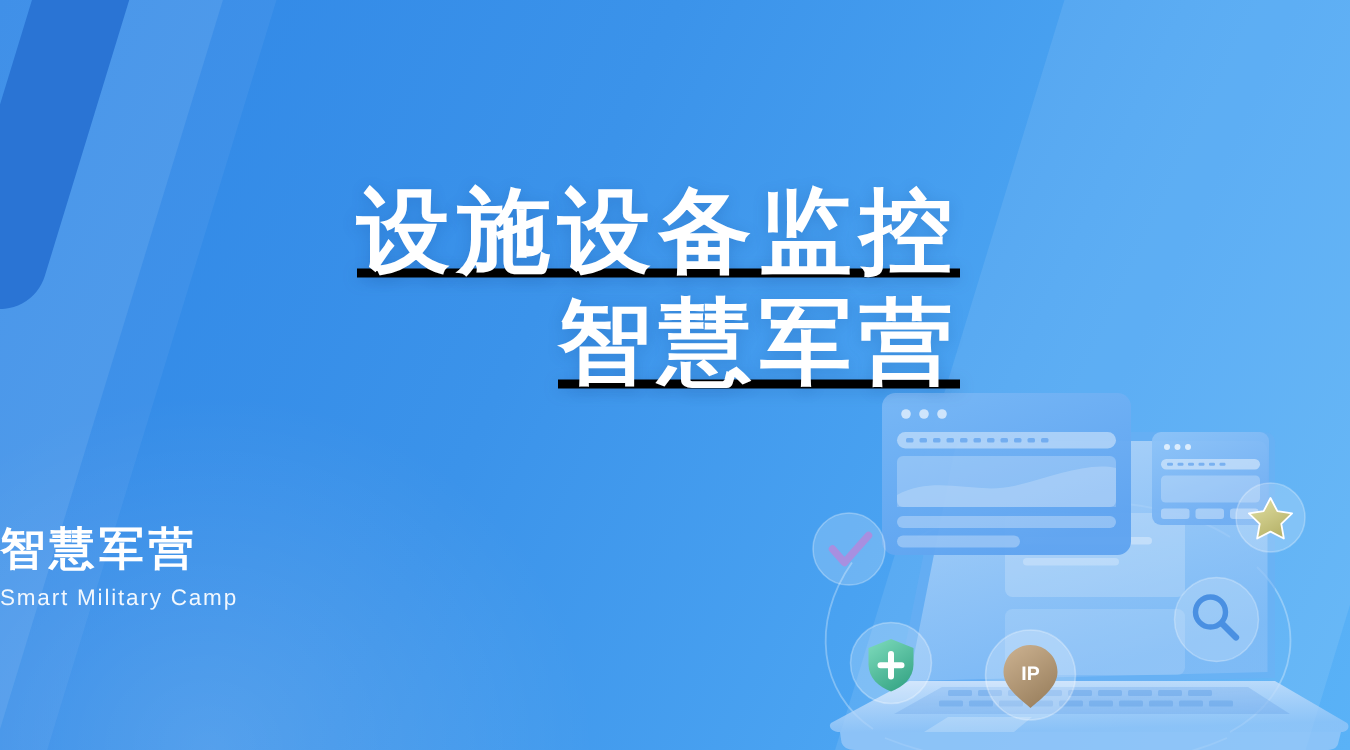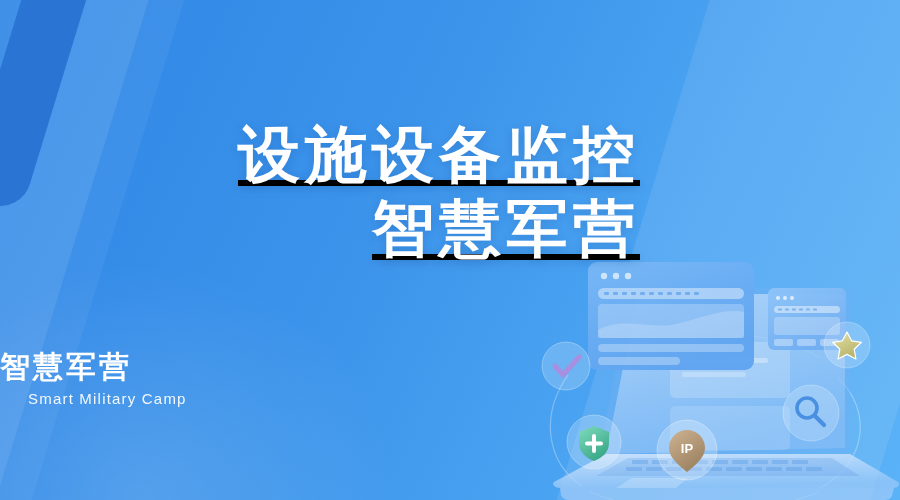--- a/index.html
+++ b/index.html
@@ -92,21 +92,20 @@
     line-height: 38px;
     font-weight: bold;
     letter-spacing: 3px;
   }
   .subtitle-en {
     color: rgba(255,255,255,0.93);
     font-size: 15px;
     line-height: 22px;
     letter-spacing: 1.2px;
     margin-top: 2px;
-    padding-left: 28px;
   }
 
   
   .illustration {
     position: absolute;
     left: 520px; top: 230px;
     width: 400px; height: 280px;
     z-index: 20;
   }
   .illustration svg { display: block; }

